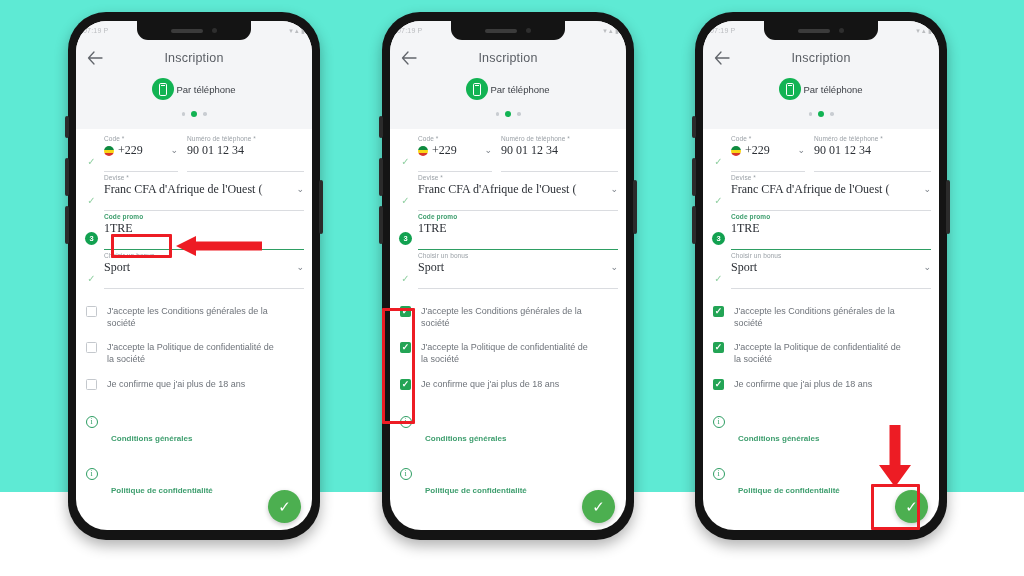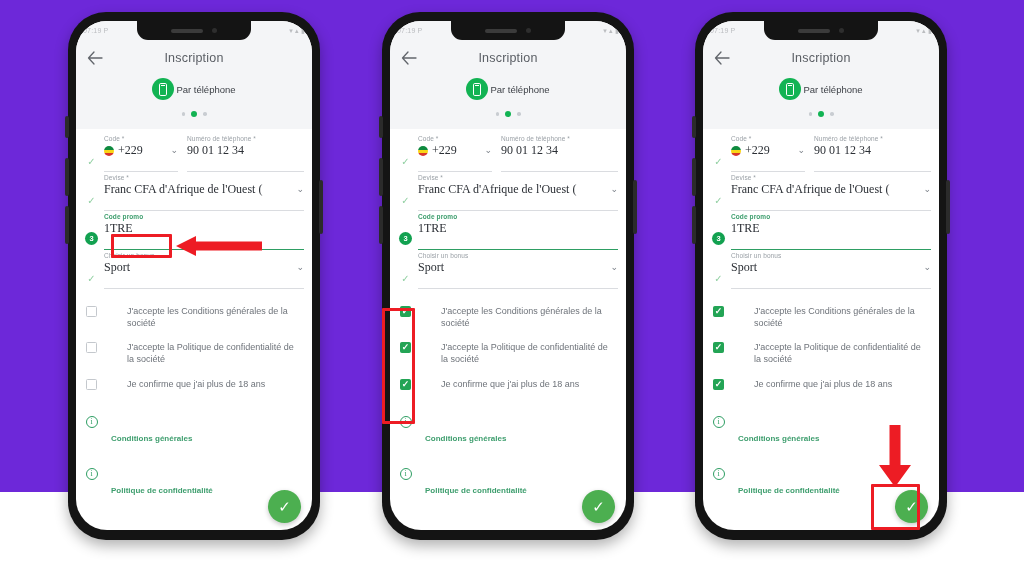--- a/index.html
+++ b/index.html
@@ -2,21 +2,21 @@
 <html><head>
 <meta charset="utf-8">
 <style>
   * { box-sizing: border-box; margin: 0; padding: 0; }
   html, body {
     width: 1024px; height: 576px;
     background: #ffffff;
     font-family: "Liberation Sans", sans-serif;
     overflow: hidden;
   }
-  #stage { position: relative; width: 1024px; height: 492px; background: #6d28d9; }
+  #stage { position: relative; width: 1024px; height: 492px; background: #5eead4; }
 
   
   .phone {
     position: absolute;
     width: 252px; height: 528px;
     top: 12px;
     background: #141414;
     border-radius: 38px;
     box-shadow: 0 6px 14px rgba(0,0,0,0.30);
     padding: 9px 8px 10px 8px;
@@ -122,21 +122,21 @@
   .col-code { width: 74px; flex-shrink: 0; }
   .col-phone { flex: 1; }
   .flag {
     width: 10px; height: 10px; border-radius: 50%; margin-right: 4px;
     background: linear-gradient(to bottom, #0e8a3e 0 38%, #f9d616 38% 70%, #d8362a 70% 100%);
     flex-shrink: 0;
   }
 
   
   .checks { padding: 14px 8px 0 8px; }
-  .crow { display: flex; gap: 28px; margin-bottom: 12px; align-items: flex-start; }
+  .crow { display: flex; gap: 8px; margin-bottom: 12px; align-items: flex-start; }
   .cbox-col { width: 15px; flex-shrink: 0; display: flex; justify-content: center; padding-top: 1px; }
   .cbox {
     width: 11px; height: 11px; border: 1.2px solid #c4c8cd; border-radius: 1.5px;
     background: #fff;
   }
   .cbox.checked {
     border-color: #23a455; background: #23a455;
     display: flex; align-items: center; justify-content: center;
   }
   .cbox.checked::after {

